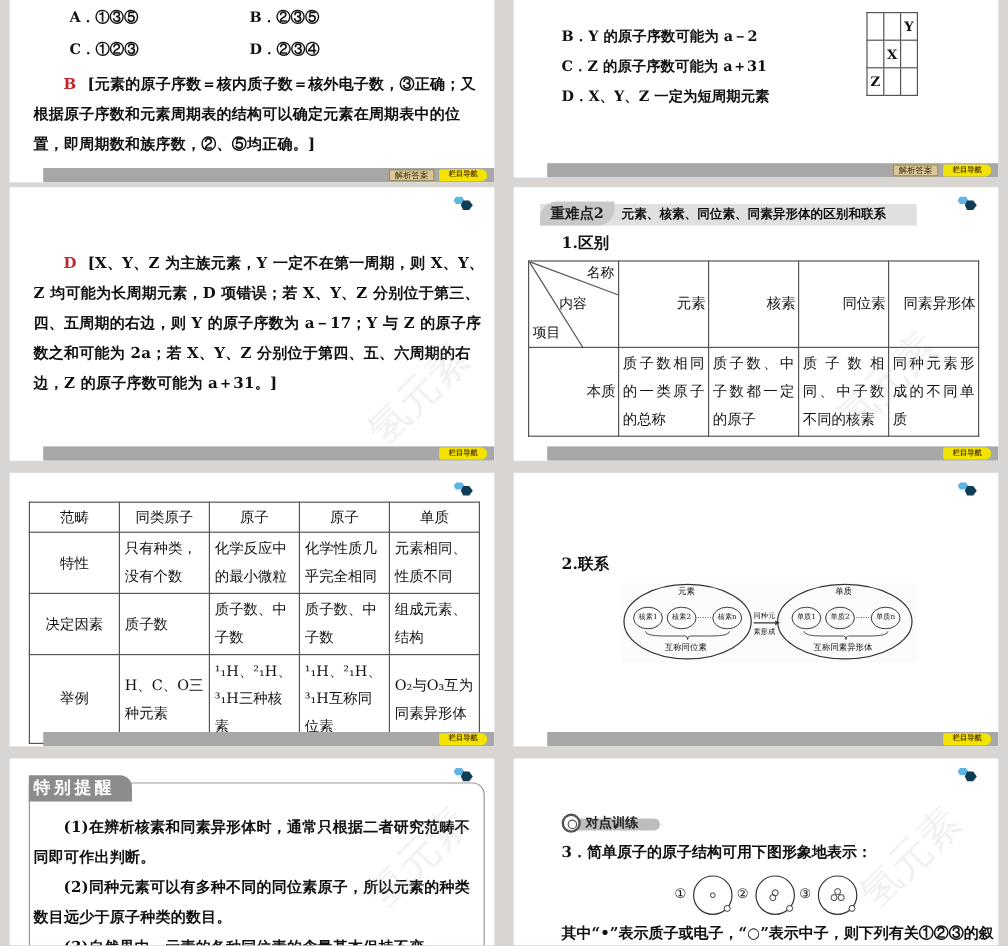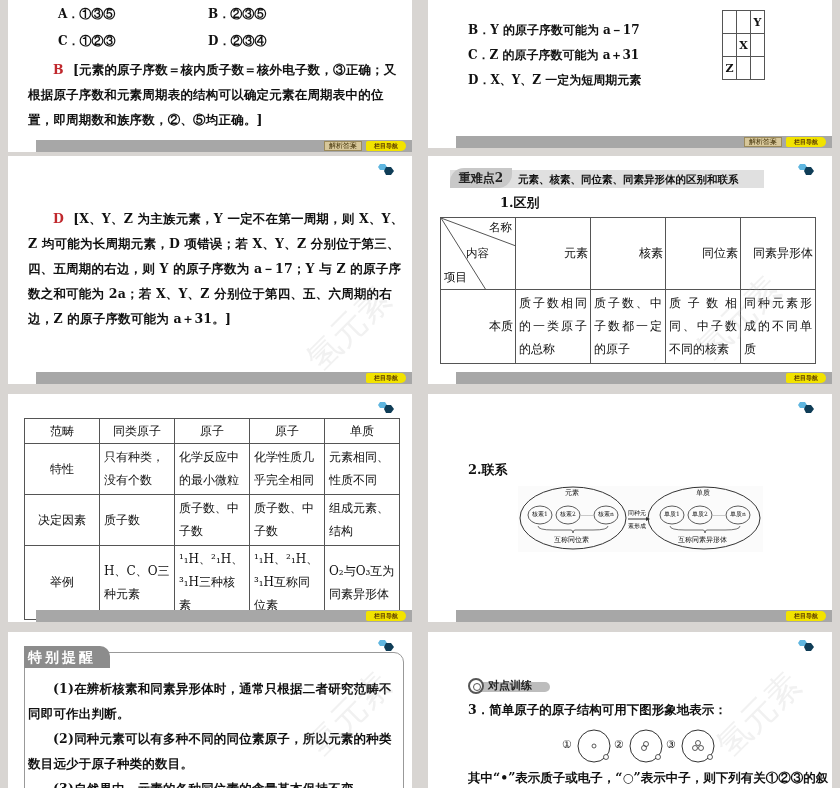--- a/index.html
+++ b/index.html
@@ -107,21 +107,21 @@
     border-radius: 14px 0 14px 0;
     font-size: 12px; font-weight: bold;
     line-height: 20px; text-align: center;
     color: #222;
   }
   #s4 .heading-text {
     position: absolute; left: 68px; top: 0;
     font-size: 10.5px; font-weight: bold; line-height: 18px;
     font-family: "DejaVu Sans", sans-serif;
   }
-  #s4 .sub { position: absolute; left: 40px; top: 38px; font-size: 13px; font-weight: bold; margin-left: 32px; }
+  #s4 .sub { position: absolute; left: 40px; top: 38px; font-size: 13px; font-weight: bold; }
   #s4 table {
     position: absolute; left: 12px; top: 61px;
     border-collapse: collapse;
     font-size: 12px;
   }
   #s4 td { border: 1px solid #555; text-align: right; padding: 0 2px; }
   #s4 .diag { width: 75px; height: 72px; position: relative; padding: 0; }
   #s4 .diag span { position: absolute; font-size: 11.5px; }
   #s4 .colh { width: 75px; }
   #s4 .cellp { text-align: justify; text-align-last: left; line-height: 23px; padding: 2px 3px; vertical-align: top; }
@@ -203,21 +203,21 @@
     <span class="red">B</span>&nbsp;&nbsp;<span>[元素的原子序数＝核内质子数＝核外电子数，③正确；又根据原子序数和元素周期表的结构可以确定元素在周期表中的位置，即周期数和族序数，②、⑤均正确。]</span>
   </div>
   <div class="footer-bar">
     <div class="answer-btn">解析答案</div>
     <div class="nav-btn">栏目导航</div>
   </div>
 </div>
 
 <div class="slide" id="s2">
   <div class="choices">
-    <div>B．Y 的原子序数可能为 a－17</div>
+    <div>B．Y 的原子序数可能为 a－2</div>
     <div>C．Z 的原子序数可能为 a＋31</div>
     <div>D．X、Y、Z 一定为短周期元素</div>
   </div>
   <table class="grid">
     <tbody>
         <tr>
       <td></td>
       <td></td>
       <td>Y</td>
     </tr>

